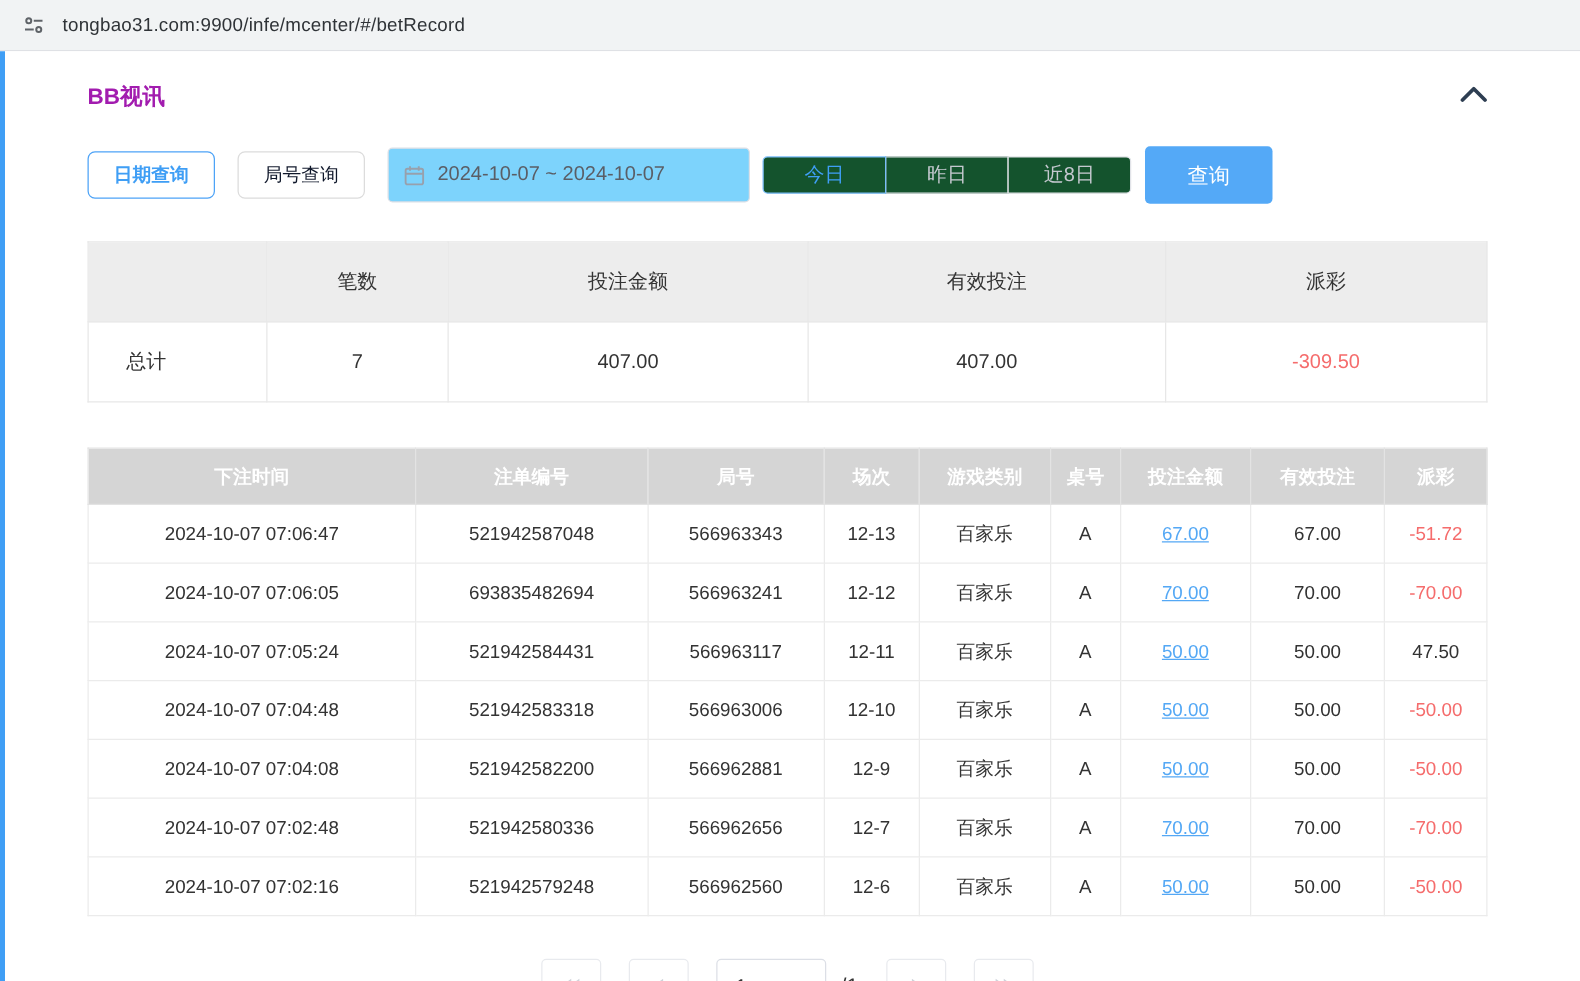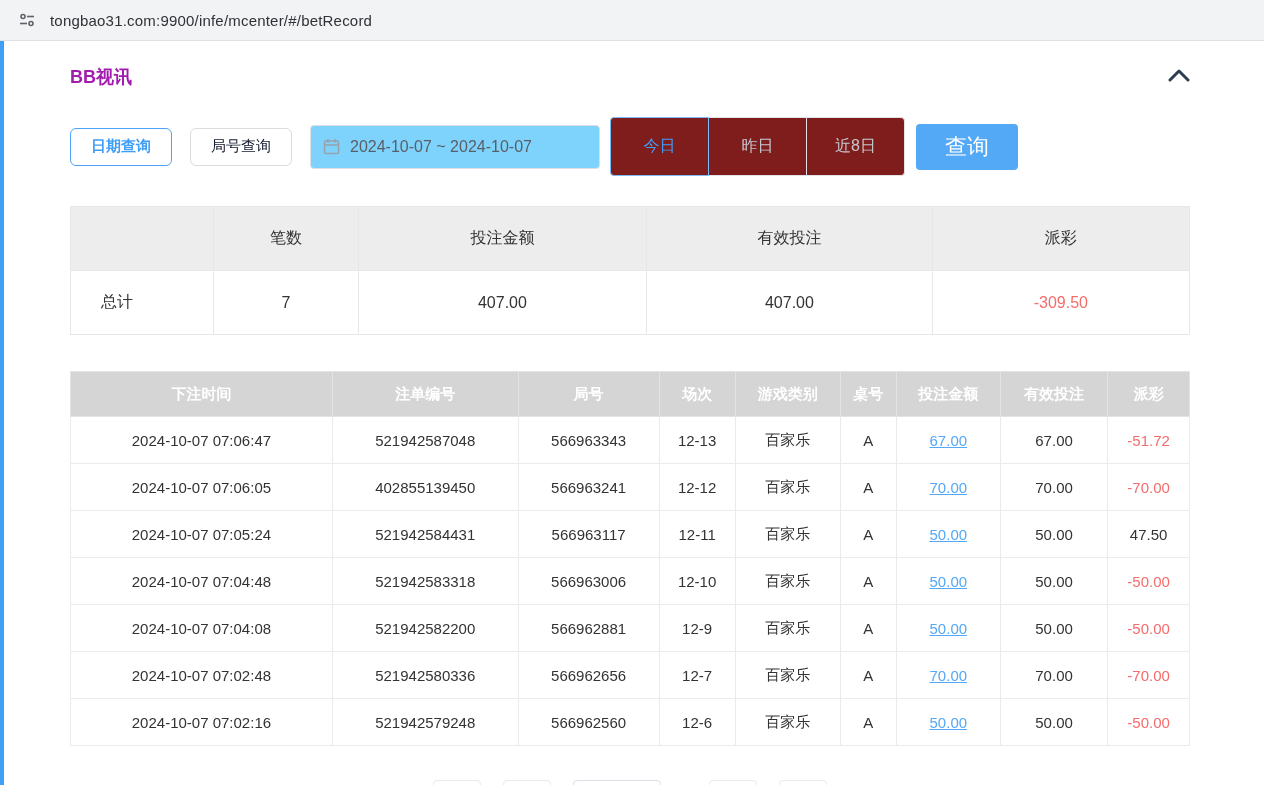--- a/index.html
+++ b/index.html
@@ -50,34 +50,34 @@
     margin-left: 18px;
     width: 290px; height: 44px;
     border: 1px solid #dcdfe6; border-radius: 4px;
     display: flex; align-items: center; padding: 0 12px;
     cursor: pointer; background: #7dd3fc;
   }
   .date-input .date-text { font-size: 16px; color: #5a5e66; margin-left: 10px; }
 
   .quick-group { display: flex; margin-left: 10px; }
   .quick {
-    width: 99px; height: 59px; background: #7f1d1d;
+    width: 99px; height: 30px; background: #14532d;
     border: 1px solid #e1e3e8; font-size: 16px; color: #c4c8cf;
     cursor: pointer; margin-left: -1px; position: relative;
     font-family: inherit;
   }
   .quick:first-child { border-radius: 4px 0 0 4px; margin-left: 0; }
   .quick:last-child { border-radius: 0 4px 4px 0; }
   .quick.active { color: #3f9ef5; border-color: #79bcf9; z-index: 1; }
 
   .search-btn {
     margin-left: 11px;
     width: 102px; height: 46px;
     background: #54a9f7; border: none; border-radius: 4px;
-    color: #fff; font-size: 22px; cursor: pointer;
+    color: #fff; font-size: 17px; cursor: pointer;
     font-family: inherit;
   }
 
   
   table { width: 100%; border-collapse: collapse; table-layout: fixed; }
 
   .summary-table { margin-top: 30px; }
   .summary-table th, .summary-table td {
     border: 1px solid #e7e7e7; height: 64px;
     text-align: center; font-size: 16px;
@@ -230,21 +230,21 @@
             <td>566963343</td>
             <td>12-13</td>
             <td>百家乐</td>
             <td>A</td>
             <td class="amount-link">67.00</td>
             <td>67.00</td>
             <td class="negative">-51.72</td>
           </tr>
           <tr>
             <td>2024-10-07 07:06:05</td>
-            <td>402855139450</td>
+            <td>693835482694</td>
             <td>566963241</td>
             <td>12-12</td>
             <td>百家乐</td>
             <td>A</td>
             <td class="amount-link">70.00</td>
             <td>70.00</td>
             <td class="negative">-70.00</td>
           </tr>
           <tr>
             <td>2024-10-07 07:05:24</td>

